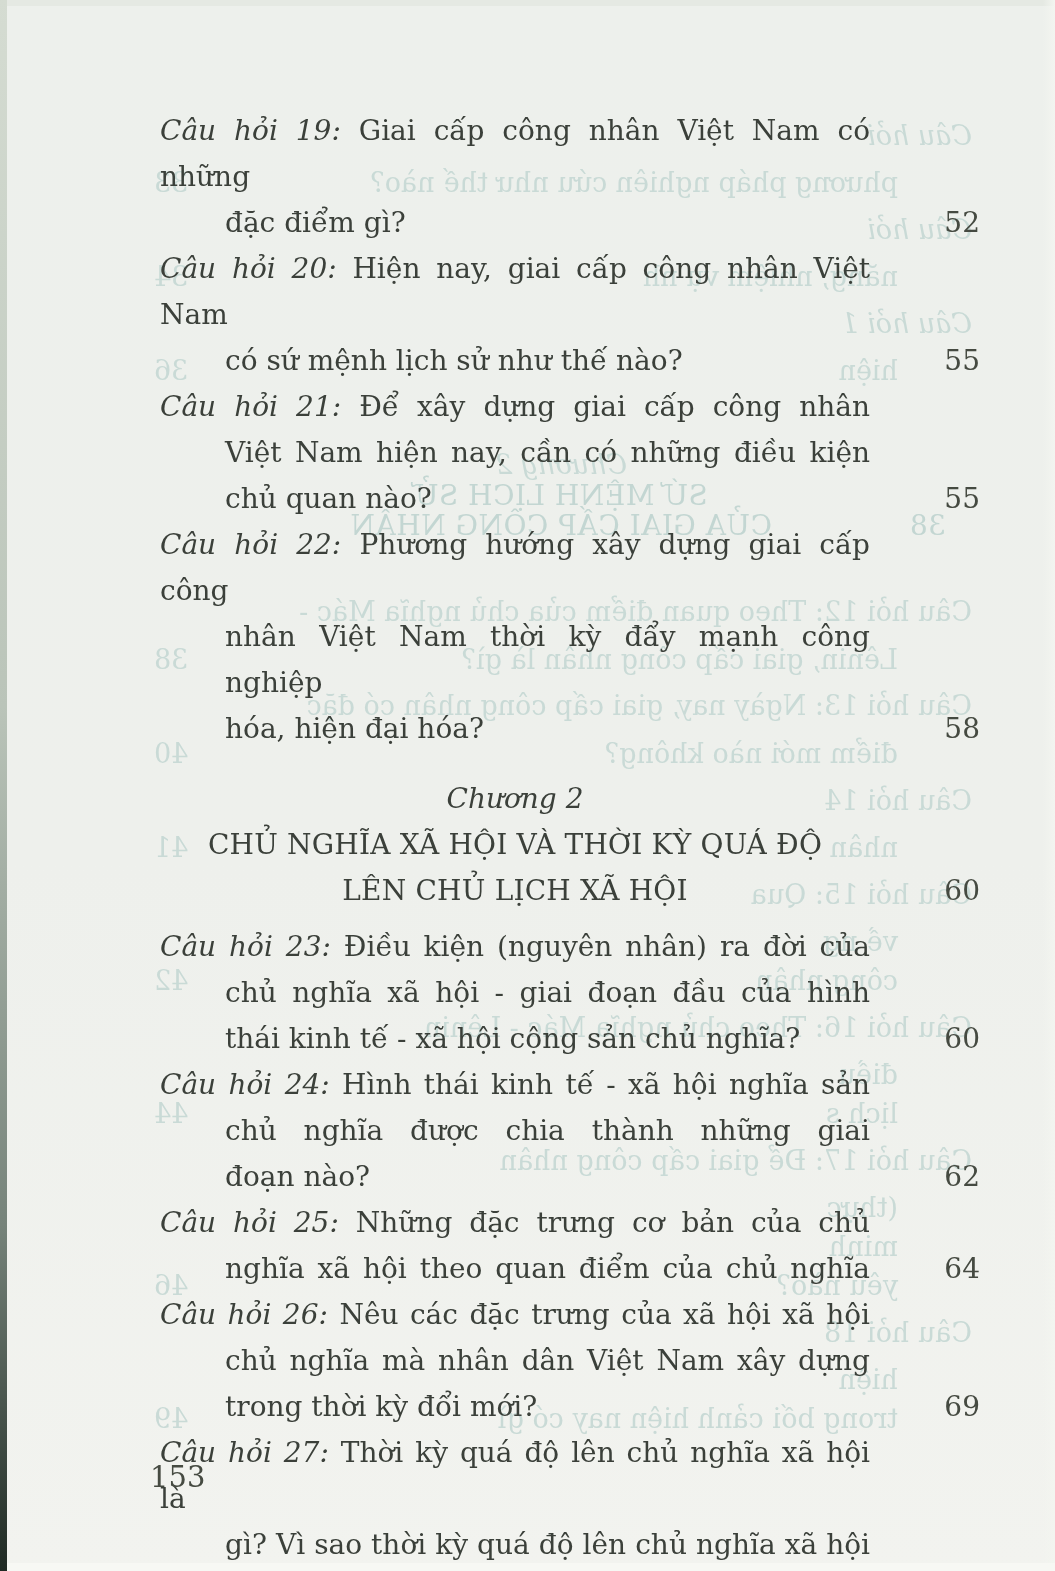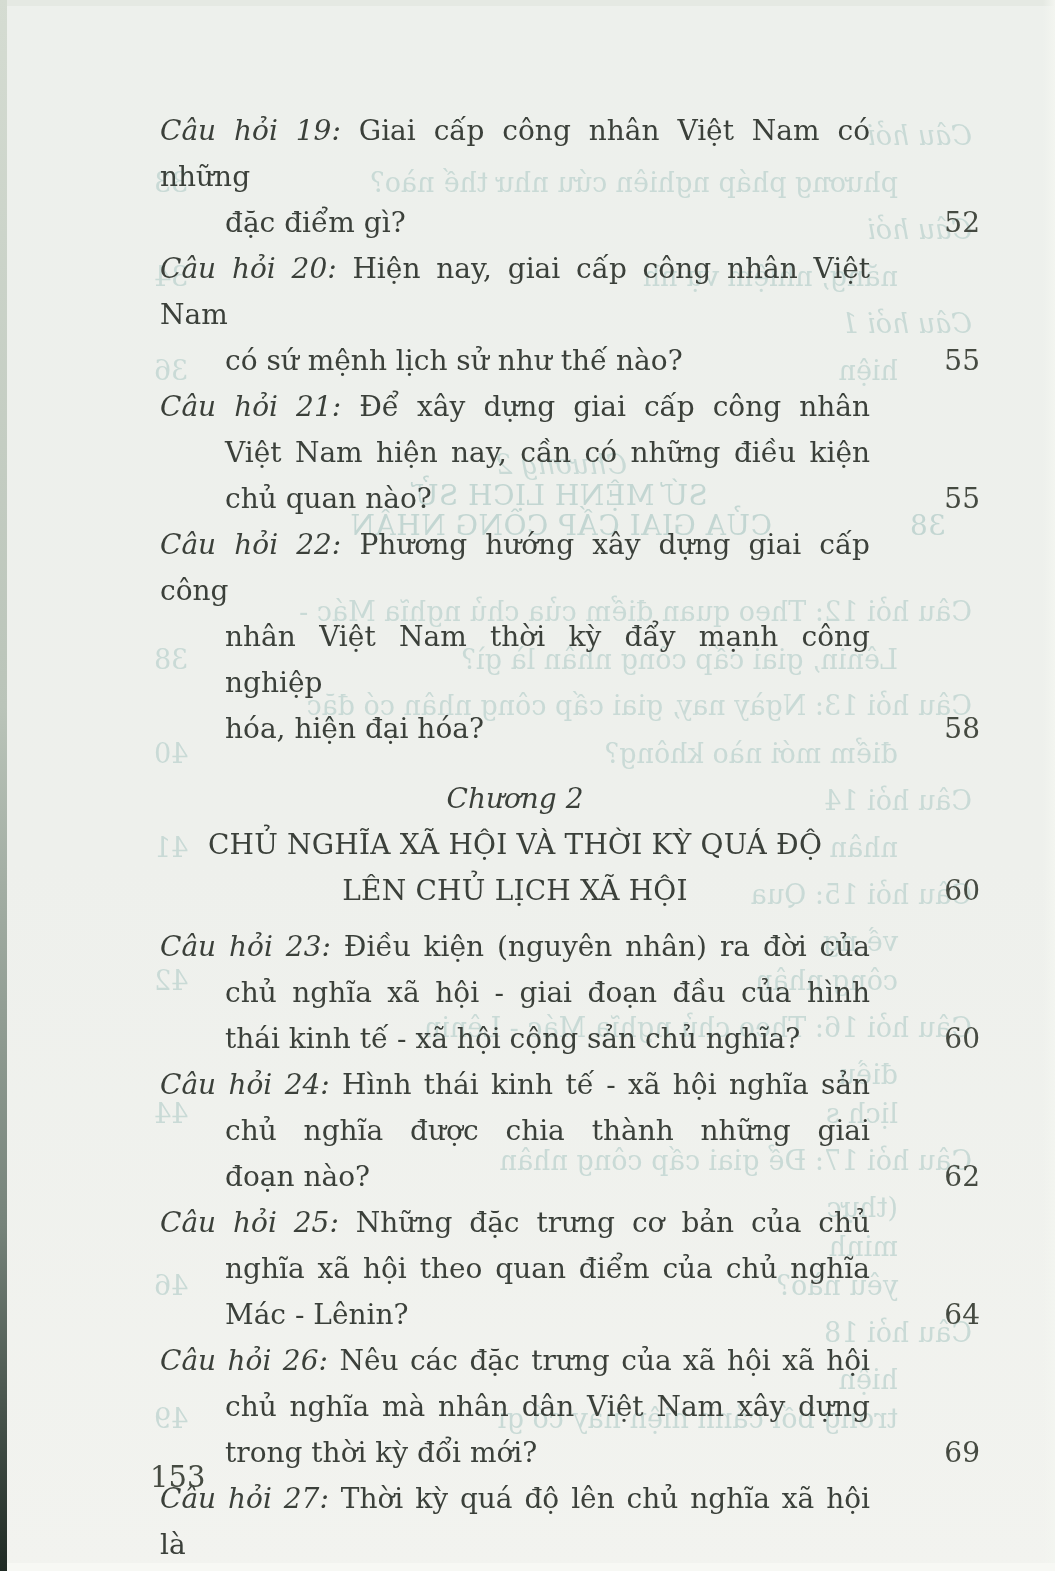--- a/index.html
+++ b/index.html
@@ -122,21 +122,20 @@
       </div>
       <div class="entry">
         <div class="line fill"><span class="q">Câu hỏi 24:</span> <span>Hình thái kinh tế - xã hội nghĩa sản</span></div>
         <div class="line indent fill">chủ nghĩa được chia thành những giai</div>
         <div class="line indent">đoạn nào?</div>
         <span class="pagenum">62</span>
       </div>
       <div class="entry">
         <div class="line fill"><span class="q">Câu hỏi 25:</span> <span>Những đặc trưng cơ bản của chủ</span></div>
         <div class="line indent fill">nghĩa xã hội theo quan điểm của chủ nghĩa</div>
-        <div class="line indent">Mác - Lênin?</div>
         <span class="pagenum">64</span>
       </div>
       <div class="entry">
         <div class="line fill"><span class="q">Câu hỏi 26:</span> <span>Nêu các đặc trưng của xã hội xã hội</span></div>
         <div class="line indent fill">chủ nghĩa mà nhân dân Việt Nam xây dựng</div>
         <div class="line indent">trong thời kỳ đổi mới?</div>
         <span class="pagenum">69</span>
       </div>
       <div class="entry">
         <div class="line fill"><span class="q">Câu hỏi 27:</span> <span>Thời kỳ quá độ lên chủ nghĩa xã hội là</span></div>

